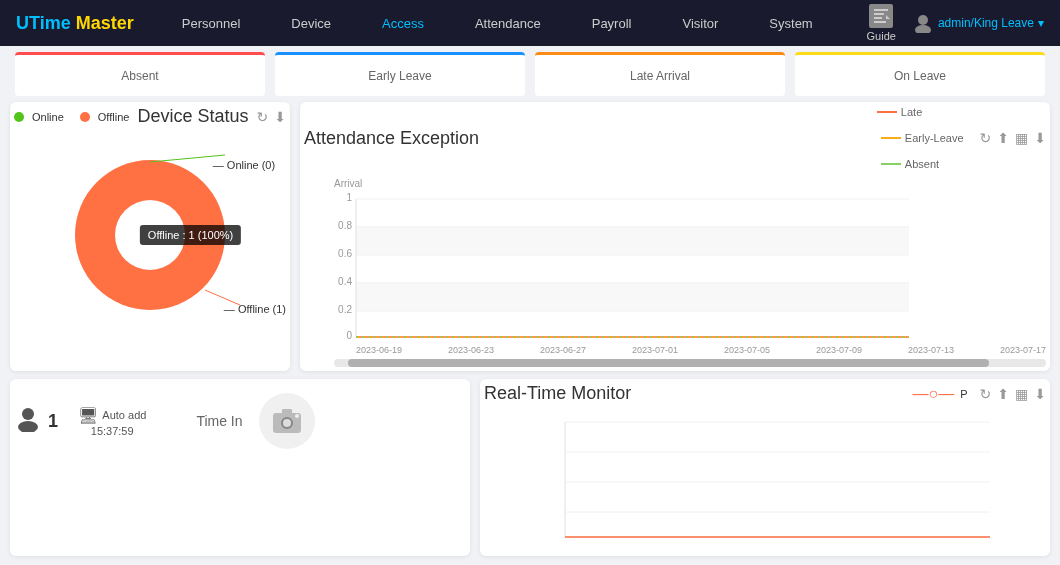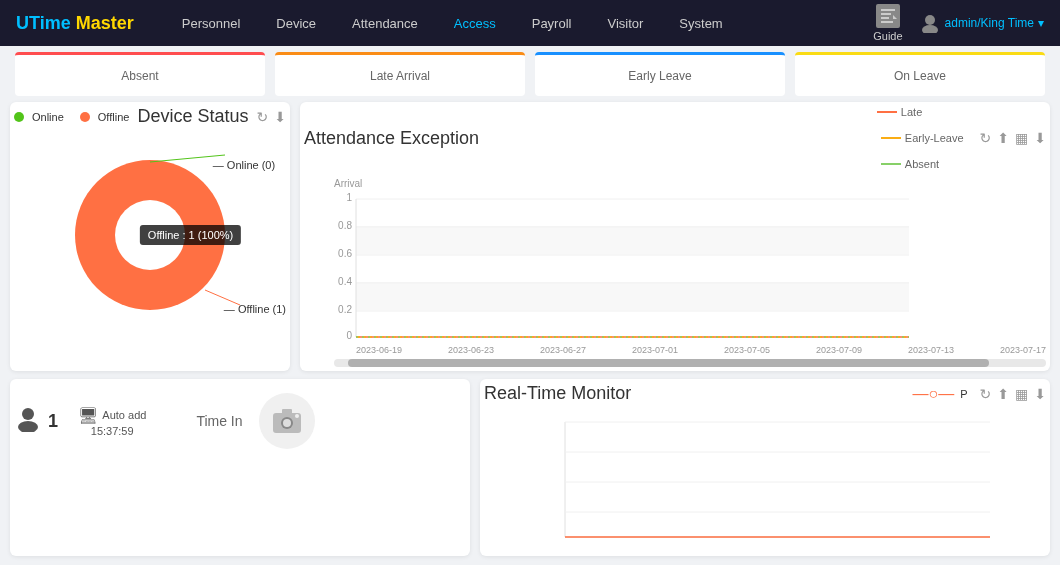--- a/index.html
+++ b/index.html
@@ -17,21 +17,21 @@
     .logo {
       font-size: 18px;
       font-weight: bold;
       margin-right: 30px;
       white-space: nowrap;
     }
     .logo-u { color: #00bfff; }
     .logo-time { color: #00bfff; }
     .logo-master { color: #ffd700; text-align: right; }
 
-    .nav { display: flex; gap: 0; flex: 1; }
+    .nav { display: flex; gap: 15px; flex: 1; }
     .nav-item {
       color: #ccc;
       padding: 0 18px;
       height: 46px;
       display: flex;
       align-items: center;
       cursor: pointer;
       font-size: 13px;
       transition: background 0.2s;
     }
@@ -274,22 +274,22 @@
 </head>
 <body>
 
 <header class="header">
   <div class="logo">
     <span class="logo-u">U</span><span class="logo-time">Time</span>&nbsp;<span class="logo-master">Master</span>
   </div>
   <nav class="nav">
     <div class="nav-item">Personnel</div>
     <div class="nav-item">Device</div>
+    <div class="nav-item active">Access</div>
     <div class="nav-item">Attendance</div>
-    <div class="nav-item active">Access</div>
     <div class="nav-item">Payroll</div>
     <div class="nav-item">Visitor</div>
     <div class="nav-item">System</div>
   </nav>
   <div class="header-right">
     <div class="guide-btn">
       <div class="guide-icon">
         <svg width="18" height="18" viewBox="0 0 18 18">
             <rect x="2" y="2" width="14" height="2" fill="#ccc"></rect>
             <rect x="2" y="6" width="10" height="2" fill="#ccc"></rect>
@@ -300,35 +300,35 @@
       </div>
       <span>Guide</span>
     </div>
     <div class="user-info">
       <span>
         <svg width="22" height="22" viewBox="0 0 22 22">
             <circle cx="11" cy="9" r="5" fill="#888"></circle>
             <ellipse cx="11" cy="19" rx="8" ry="5" fill="#888"></ellipse>
           </svg>
       </span>
-      <span>admin/King Time</span>
+      <span>admin/King Leave</span>
       <span>▾</span>
     </div>
   </div>
 </header>
 
 <div class="status-row">
   <div class="status-card red">
     <span class="status-card-label">Absent</span>
   </div>
+  <div class="status-card blue">
+    <span class="status-card-label">Early Leave</span>
+  </div>
   <div class="status-card orange">
     <span class="status-card-label">Late Arrival</span>
-  </div>
-  <div class="status-card blue">
-    <span class="status-card-label">Early Leave</span>
   </div>
   <div class="status-card yellow">
     <span class="status-card-label">On Leave</span>
   </div>
 </div>
 
 <div class="main">
 
   <div class="panels-row">
 

